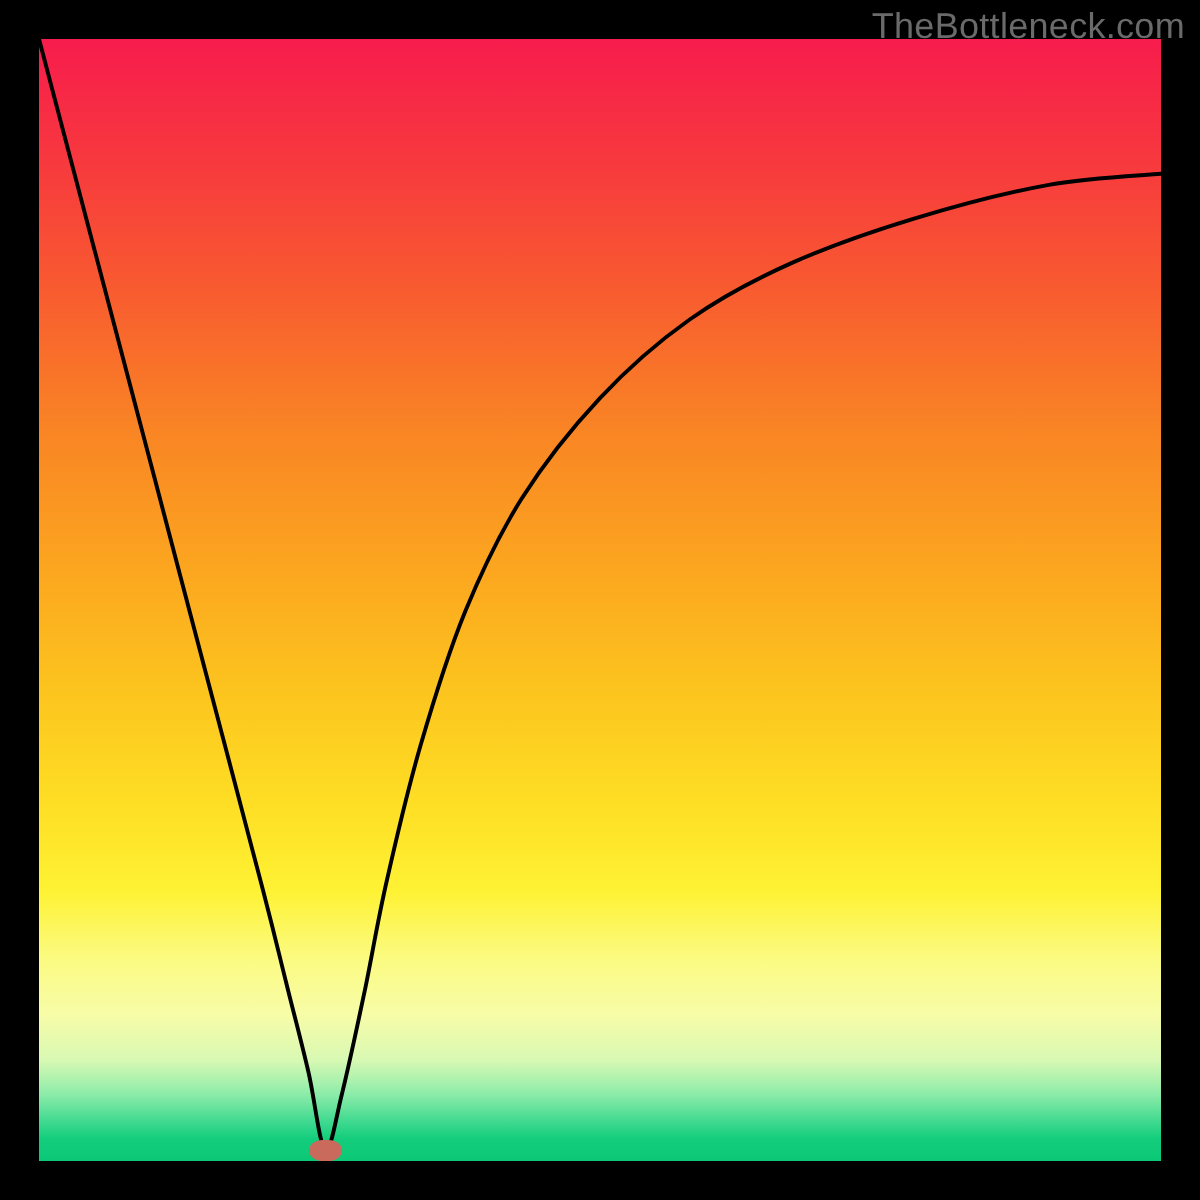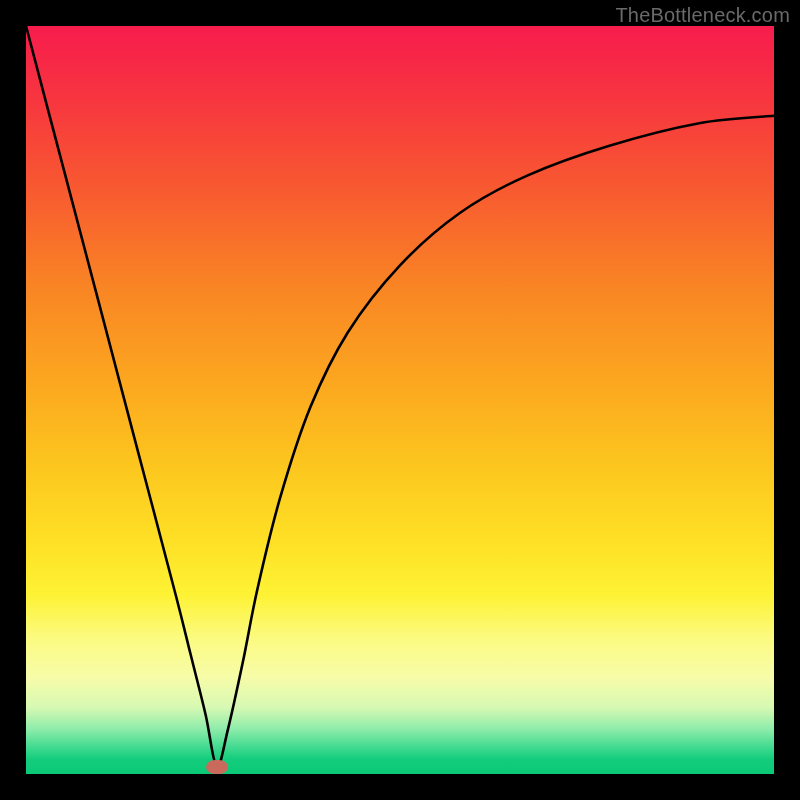--- a/index.html
+++ b/index.html
@@ -35,21 +35,21 @@
       #3fd98f 96.5%,
       #14cd7c 98%,
       #0ac877 100%
     );
   }
   .watermark {
     position: absolute;
     top: 4px;
     right: 10px;
     color: #6a6a6a;
-    font-size: 20px;
+    font-size: 24px;
     font-weight: 500;
     letter-spacing: 0.2px;
     user-select: none;
   }
   svg.curve {
     position: absolute;
     left: 0;
     top: 0;
   }
   .marker {

